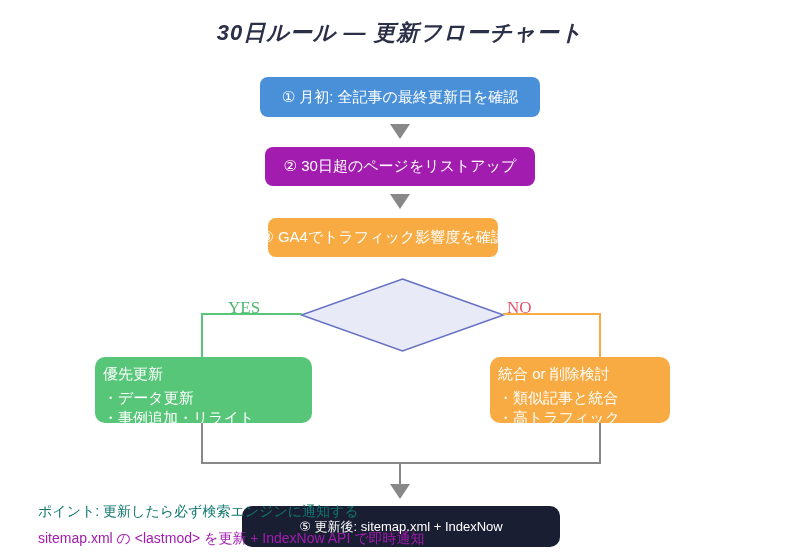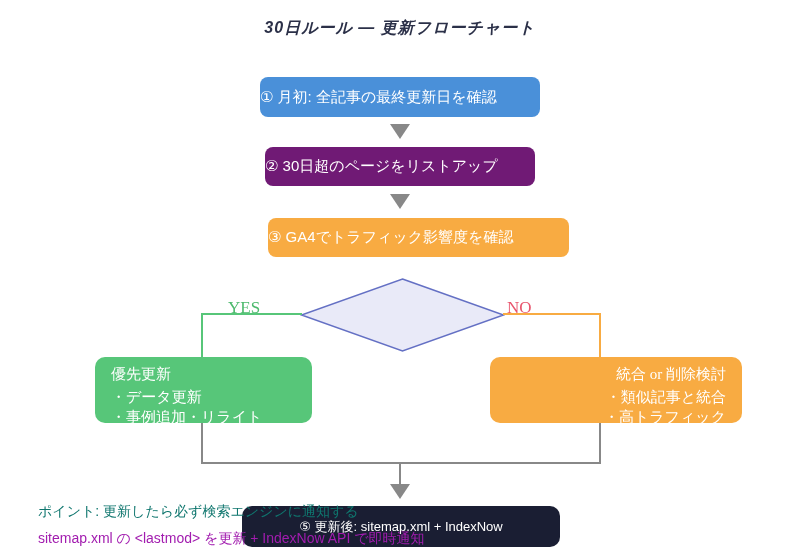--- a/index.html
+++ b/index.html
@@ -3,30 +3,30 @@
 <meta charset="utf-8">
 <style>
   html, body { margin: 0; padding: 0; background: #ffffff; }
   body { font-family: "Liberation Sans", "DejaVu Sans", sans-serif; }
   #canvas {
     position: relative; width: 800px; height: 560px;
     background: #ffffff; overflow: hidden;
   }
   .title {
     position: absolute; top: 18px; left: 0; width: 100%;
-    text-align: center; font-size: 16px; font-style: italic;
+    text-align: center; font-size: 22px; font-style: italic;
     font-weight: 600; color: #2b3048; letter-spacing: 1px;
   }
   .step {
-    position: absolute; display: flex; align-items: center; justify-content: flex-start;
+    position: absolute; display: flex; align-items: center; justify-content: center;
     color: #ffffff; font-size: 15px; border-radius: 8px; white-space: nowrap;
   }
   #step1 { left: 260px; top: 77px;  width: 280px; height: 40px; background: #4a90d9; }
-  #step2 { left: 265px; top: 147px; width: 270px; height: 39px; background: #701a75; }
-  #step3 { left: 268px; top: 218px; width: 301px; height: 39px; background: #f8ab42; }
+  #step2 { left: 265px; top: 147px; width: 270px; height: 39px; background: #a21caf; }
+  #step3 { left: 268px; top: 218px; width: 230px; height: 39px; background: #f8ab42; }
   .tri-down {
     position: absolute; width: 0; height: 0;
     border-left: 10px solid transparent; border-right: 10px solid transparent;
     border-top: 15px solid #888888;
   }
   #arrow1 { left: 390px; top: 124px; }
   #arrow2 { left: 390px; top: 194px; }
   #final-arrowhead { left: 390px; top: 484px; }
   .line { position: absolute; }
   #yes-line-h  { left: 201px; top: 313px; width: 101px; height: 2px; background: #57c679; }
@@ -41,24 +41,24 @@
   #diamond-label {
     position: absolute; left: 300px; top: 278px; width: 205px; height: 74px;
     display: flex; align-items: center; justify-content: center;
     color: #50509a; font-size: 15px;
   }
   .branch-label { position: absolute; font-size: 17px; font-family: Liberation Serif, serif; }
   #yes-label { left: 228px; top: 298px; color: #4cb96c; }
   #no-label  { left: 507px; top: 298px; color: #e8556d; }
   .branch-box {
     position: absolute; border-radius: 10px; color: #ffffff;
-    padding: 8px 16px; box-sizing: border-box; font-family: Liberation Serif, serif;
+    padding: 8px 8px; box-sizing: border-box;
   }
   #yes-box { left: 95px;  top: 357px; width: 217px; height: 66px; background: #57c679; }
-  #no-box  { left: 490px; top: 357px; width: 252px; height: 66px; background: #f8ab42; text-align: right; }
+  #no-box  { left: 490px; top: 357px; width: 180px; height: 66px; background: #f8ab42; }
   .branch-title { font-size: 15px; margin-bottom: 4px; }
   .branch-item  { font-size: 15px; line-height: 1.3; }
   #final-box {
     position: absolute; left: 242px; top: 506px; width: 318px; height: 41px;
     background: #1a1e33; border-radius: 10px; color: #ffffff; font-size: 13px;
     display: flex; align-items: center; justify-content: center;
     white-space: nowrap; z-index: 1;
   }
   .footer-line { position: absolute; font-size: 14px; white-space: nowrap; z-index: 2; }
   #footer-point  { left: 38px; top: 503px; color: #0f766e; }

